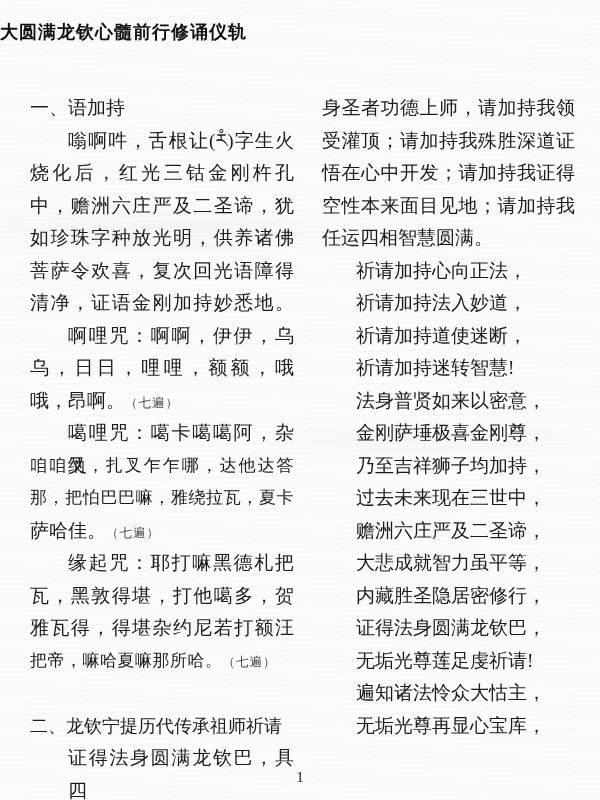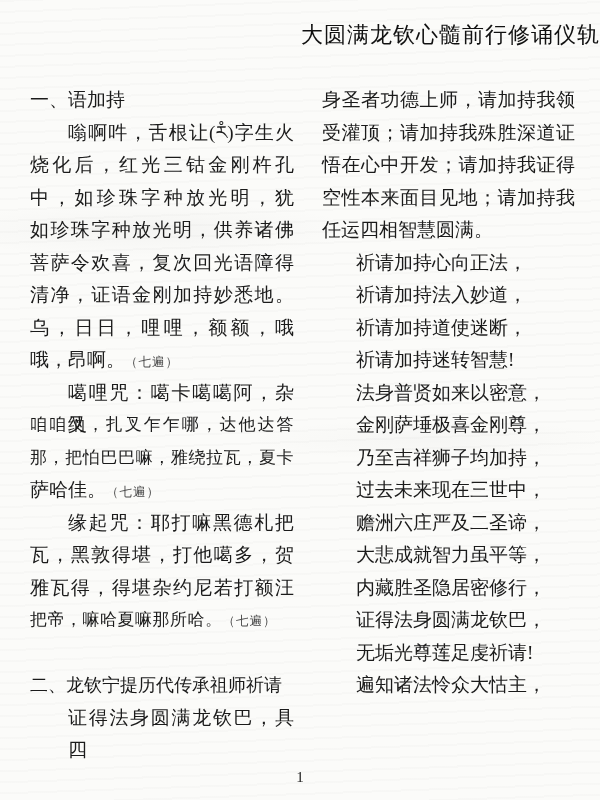--- a/index.html
+++ b/index.html
@@ -11,29 +11,29 @@
     background-image:
       radial-gradient(ellipse 300px 40px at 150px 230px, rgba(120,120,120,0.05), transparent 70%),
       radial-gradient(ellipse 260px 30px at 430px 440px, rgba(120,120,120,0.04), transparent 70%),
       repeating-linear-gradient(178deg, rgba(90,90,90,0.022) 0px, rgba(90,90,90,0.022) 2px, transparent 2px, transparent 11px);
     font-family: "Liberation Serif", "DejaVu Serif", serif;
     color: #1b1b1b;
   }
   .title {
     position: absolute;
     top: 20px; left: 0; right: 0;
-    text-align: right;
-    font-size: 22px;
-    font-weight: normal;
+    text-align: left;
+    font-size: 18px;
+    font-weight: bold;
     letter-spacing: 1px;
     color: #111;
   }
   .col {
     position: absolute;
-    top: 84px;
+    top: 92px;
   }
   .col-left  { left: 30px;  width: 264px; }
   .col-right { left: 322px; width: 253px; }
   .line {
     height: 32.5px;
     line-height: 32.5px;
     font-size: 19px;
     font-weight: 500;
     white-space: normal;
     overflow: visible;
@@ -62,24 +62,25 @@
 </head>
 <body>
 
 <div>
   <div class="title">大圆满龙钦心髓前行修诵仪轨</div>
 
   <div class="col col-left">
       <div class="line heading">一、语加持</div>
       <div class="line para-first fill">嗡啊吽，舌根让(རཾ)字生火</div>
       <div class="line fill">烧化后，红光三钴金刚杵孔</div>
-      <div class="line fill">中，如珍珠字种放光明，犹</div>
+      <div class="line fill">中，赡洲六庄严及二圣谛，犹</div>
       <div class="line fill">如珍珠字种放光明，供养诸佛</div>
       <div class="line fill">菩萨令欢喜，复次回光语障得</div>
       <div class="line fill">清净，证语金刚加持妙悉地。</div>
+      <div class="line para-first fill">啊哩咒：啊啊，伊伊，乌</div>
       <div class="line fill">乌，日日，哩哩，额额，哦</div>
       <div class="line para-end">哦，昂啊。<span class="note">（七遍）</span></div>
       <div class="line para-first fill">噶哩咒：噶卡噶噶阿，杂叉</div>
       <div class="line fill dense">咱咱纳，扎叉乍乍哪，达他达答</div>
       <div class="line fill dense">那，把怕巴巴嘛，雅绕拉瓦，夏卡</div>
       <div class="line para-end">萨哈佳。<span class="note">（七遍）</span></div>
       <div class="line para-first fill">缘起咒：耶打嘛黑德札把</div>
       <div class="line fill">瓦，黑敦得堪，打他噶多，贺</div>
       <div class="line fill">雅瓦得，得堪杂约尼若打额汪</div>
       <div class="line para-end dense">把帝，嘛哈夏嘛那所哈。<span class="note">（七遍）</span></div>
@@ -101,16 +102,17 @@
       <div class="line verse">法身普贤如来以密意，</div>
       <div class="line verse">金刚萨埵极喜金刚尊，</div>
       <div class="line verse">乃至吉祥狮子均加持，</div>
       <div class="line verse">过去未来现在三世中，</div>
       <div class="line verse">赡洲六庄严及二圣谛，</div>
       <div class="line verse">大悲成就智力虽平等，</div>
       <div class="line verse">内藏胜圣隐居密修行，</div>
       <div class="line verse">证得法身圆满龙钦巴，</div>
       <div class="line verse">无垢光尊莲足虔祈请!</div>
       <div class="line verse">遍知诸法怜众大怙主，</div>
+      <div class="line verse">无垢光尊再显心宝库，</div>
     </div>
 
   <div class="page-number">1</div>
 </div>
 
 </body></html>

